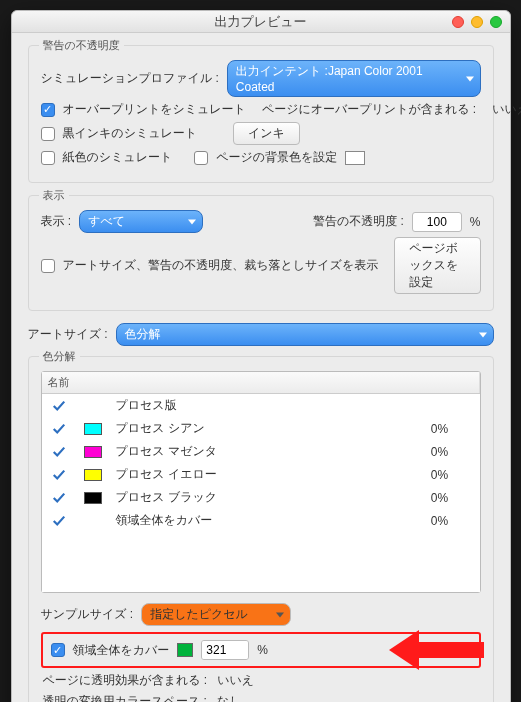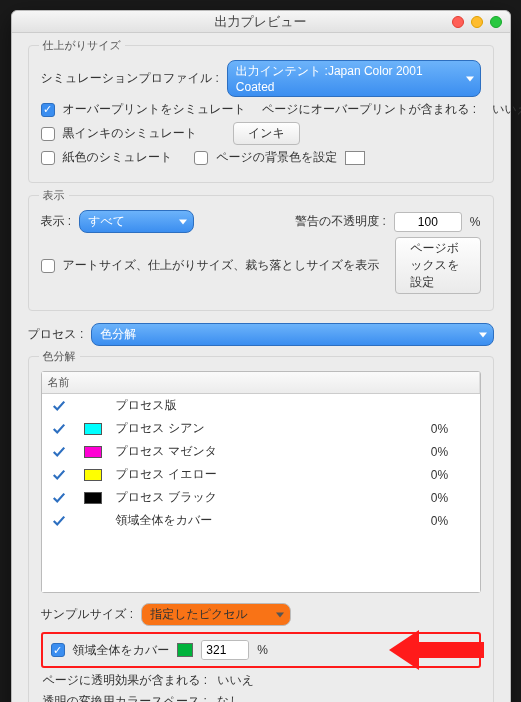--- a/index.html
+++ b/index.html
@@ -99,21 +99,21 @@
     border-radius:4px;
     padding:2px 14px;
     font-size:12px;
   }
   .input {
     border:1px solid #bbb;
     background:#fff;
     border-radius:3px;
     padding:2px 6px;
     font-size:12px;
-    width:68px;
+    width:50px;
     text-align:center;
   }
   .table {
     border:1px solid #bbb;
     background:#fff;
     border-radius:3px;
     margin-top:4px;
   }
   .thead {
     display:flex;
@@ -170,21 +170,21 @@
       <div class="light red"></div>
       <div class="light yellow"></div>
       <div class="light green"></div>
     </div>
     <div class="title">出力プレビュー</div>
   </div>
 
   <div class="content">
 
     <div class="group">
-      <div class="group-label">仕上がりサイズ</div>
+      <div class="group-label">警告の不透明度</div>
       <div class="row">
         <span class="label">シミュレーションプロファイル :</span>
         <span class="select" style="flex:1">
             <span>出力インテント :Japan Color 2001 Coated</span>
           </span>
       </div>
       <div class="row">
         <span class="checkbox checked"></span>
         <span class="label">オーバープリントをシミュレート</span>
         <span style="width:12px"></span>
@@ -215,28 +215,28 @@
         <span class="select" style="flex:1;max-width:190px">
             <span>すべて</span>
           </span>
         <span style="flex:1"></span>
         <span class="label">警告の不透明度 :</span>
         <input class="input" value="100" style="">
         <span class="label">%</span>
       </div>
       <div class="row">
         <span class="checkbox"></span>
-        <span class="label">アートサイズ、仕上がりサイズ、裁ち落としサイズを表示</span>
+        <span class="label">アートサイズ、警告の不透明度、裁ち落としサイズを表示</span>
         <span style="flex:1"></span>
         <span class="button">ページボックスを設定</span>
       </div>
     </div>
 
     <div class="row" style="margin-bottom:10px">
-      <span class="label">プロセス :</span>
+      <span class="label">アートサイズ :</span>
       <span class="select" style="flex:1">
           <span>色分解</span>
         </span>
     </div>
 
     <div class="group">
       <div class="group-label">色分解</div>
       <div class="table">
         <div class="thead">
           <div class="th-check"></div>

